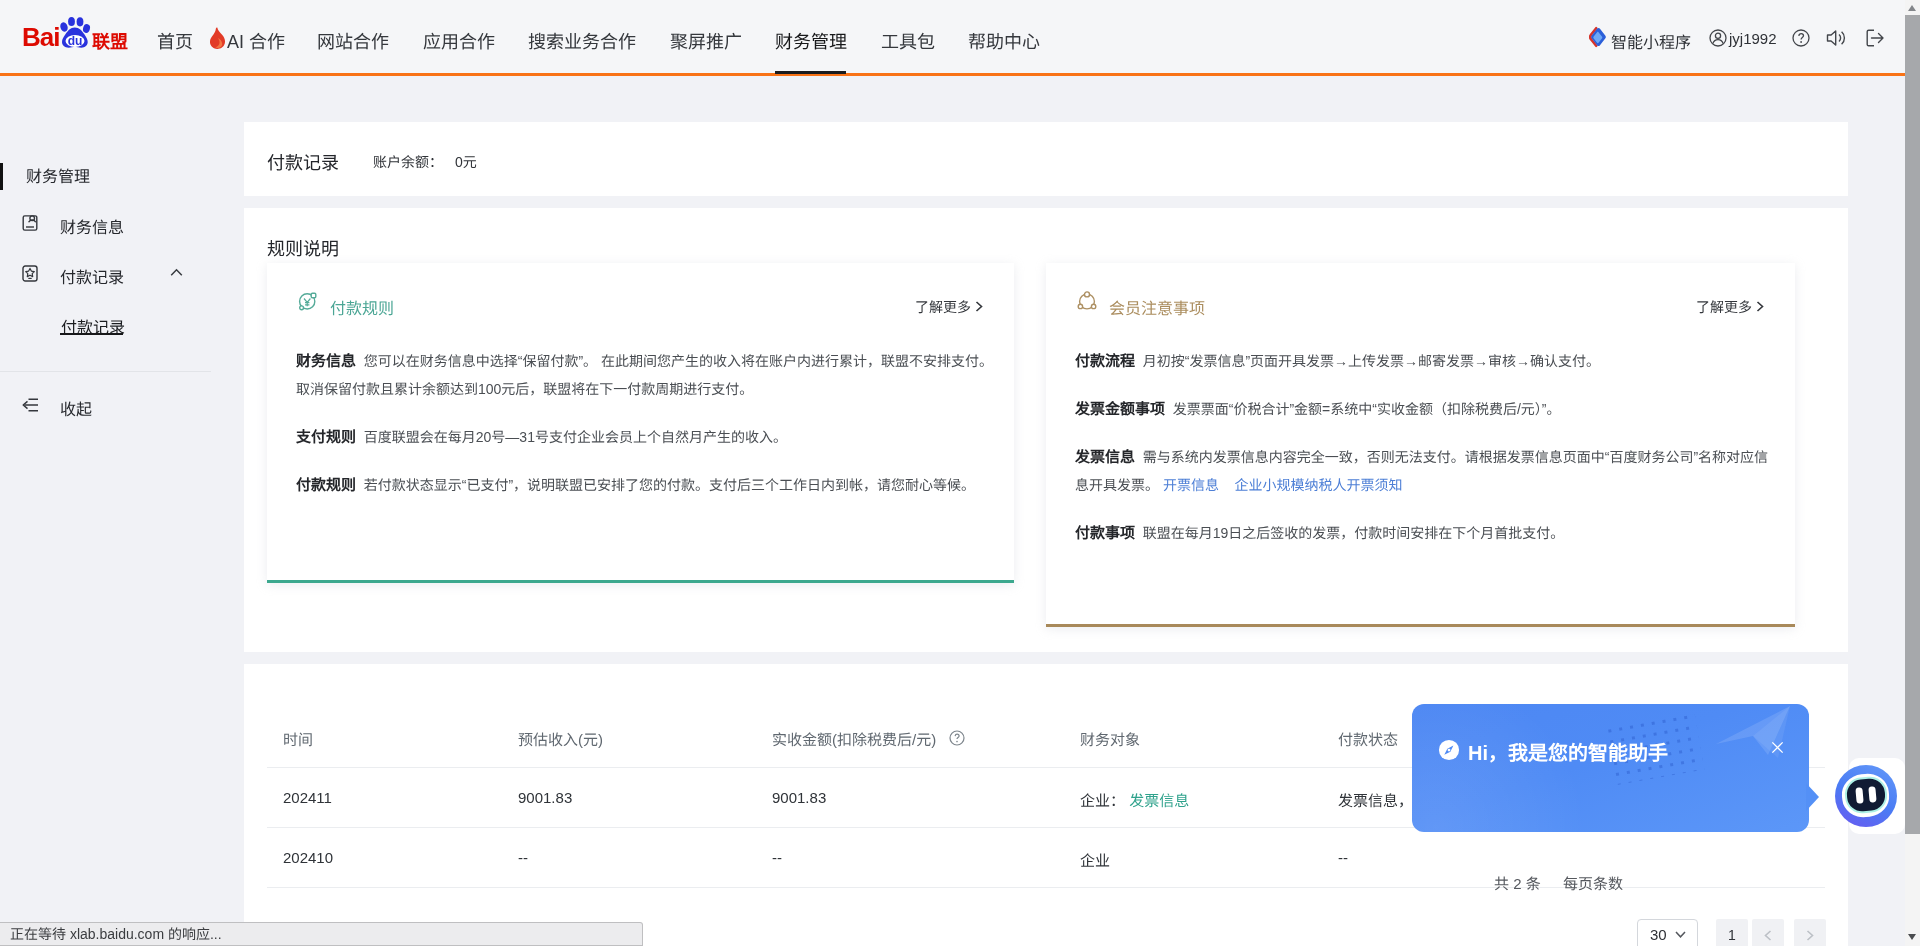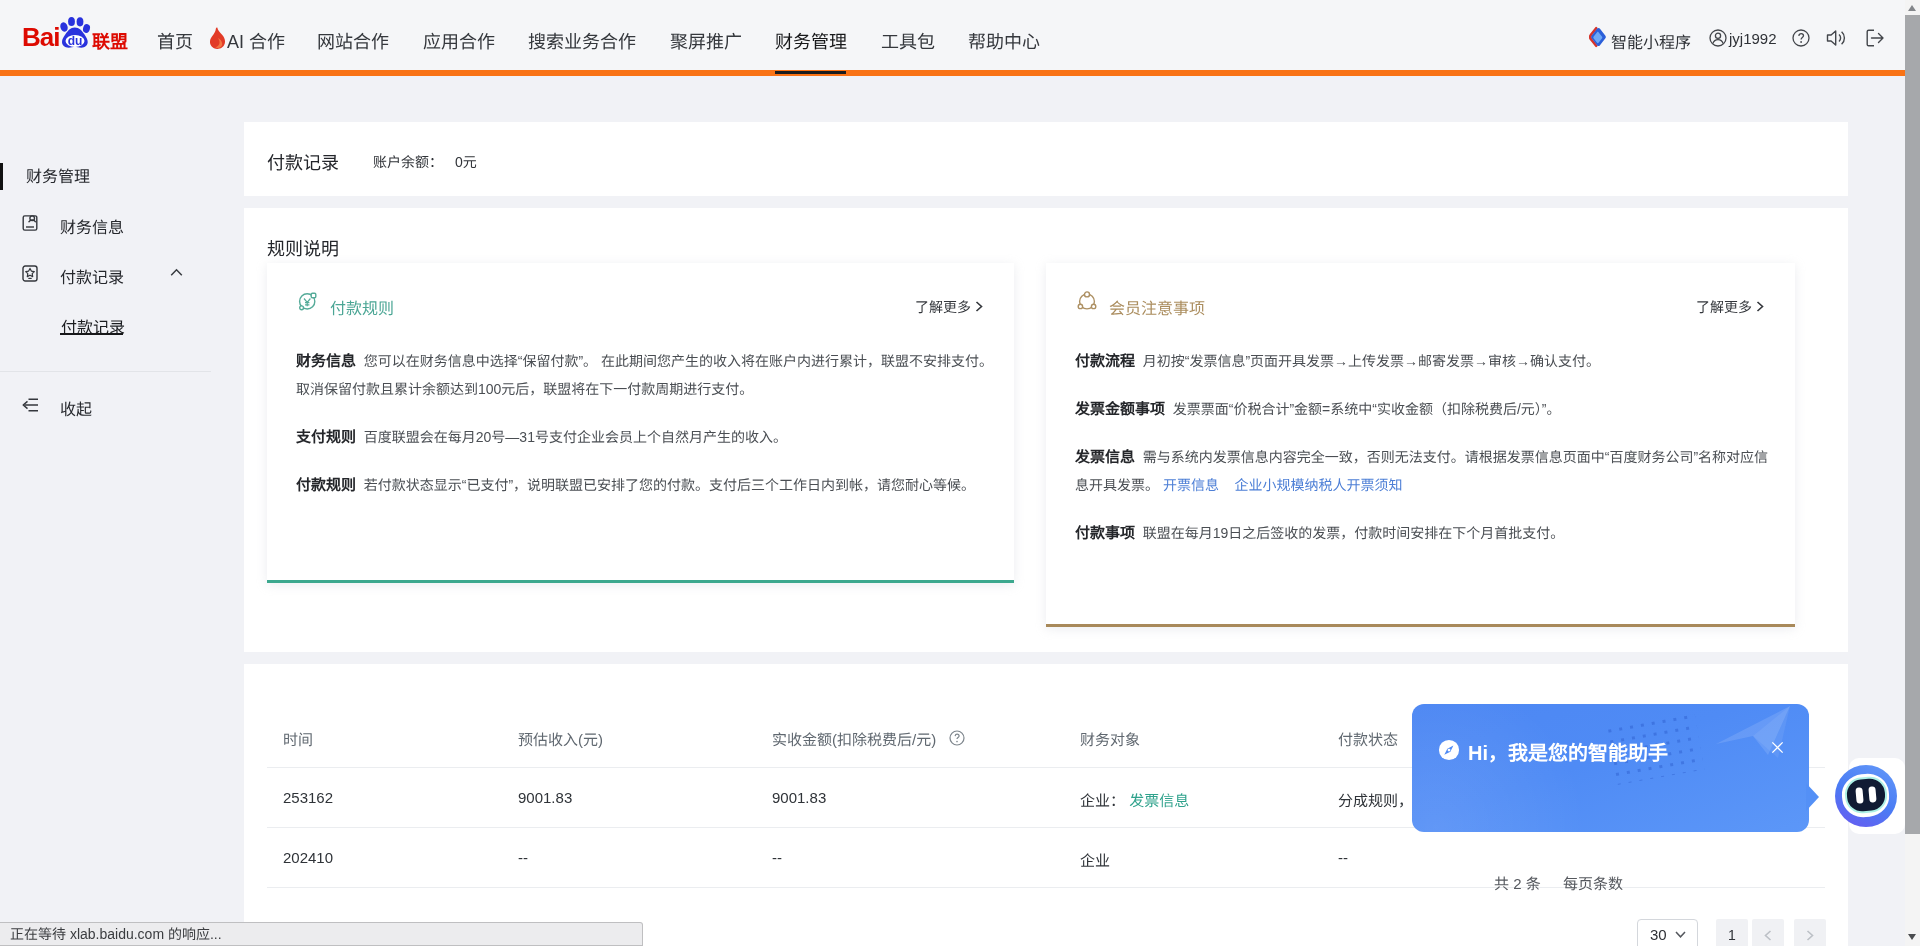--- a/index.html
+++ b/index.html
@@ -1,20 +1,20 @@
 <!DOCTYPE html>
 <html lang="zh-CN"><head>
 <meta charset="utf-8">
 <title>百度联盟 - 付款记录</title>
 <style>
 *{margin:0;padding:0;box-sizing:border-box}
 html,body{width:1920px;height:946px;overflow:hidden;font-family:"Liberation Sans",sans-serif;background:#f1f2f6;position:relative}
 .abs{position:absolute}
 
-#hd{position:absolute;left:0;top:0;width:1920px;height:76px;background:#f5f6f8;border-bottom:6px solid #f97316;z-index:5}
+#hd{position:absolute;left:0;top:0;width:1920px;height:76px;background:#f5f6f8;border-bottom:3px solid #f97316;z-index:5}
 #hd .nav{position:absolute;top:27px;font-size:18px;color:#35383d;white-space:nowrap}
 #hd .nav.act{color:#17181a}
 #navline{position:absolute;left:775px;top:71px;width:71px;height:3px;background:#1b1c1e}
 .rtxt{position:absolute;top:29px;font-size:16px;color:#2f3237;white-space:nowrap}
 
 #sb{position:absolute;left:0;top:76px;width:211px;height:870px}
 #sbbar{position:absolute;left:0;top:87px;width:3px;height:27px;background:#111}
 .sbt{position:absolute;font-size:16px;color:#26282d;white-space:nowrap}
 #sbdiv{position:absolute;left:0;top:295px;width:211px;height:1px;background:#e2e4e8}
 #subul{position:absolute;left:60px;top:257px;width:63px;height:2px;background:#17181a}
@@ -200,25 +200,25 @@
   <span class="tb-h" style="left:274px">预估收入(元)</span>
   <span class="tb-h" style="left:528px">实收金额(扣除税费后/元)</span>
   <svg class="abs" style="left:705px;top:66px" width="16" height="16" viewBox="0 0 16 16" fill="none" stroke="#7d858c" stroke-width="1.2">
       <circle cx="8" cy="8" r="7"></circle>
       <path d="M6.1 6.1c.2-1.1 1-1.9 2-1.9 1.1 0 2 .8 2 1.9 0 1.4-2.1 1.6-2.1 3"></path>
       <circle cx="8" cy="11.6" r="0.8" fill="#7d858c" stroke="none"></circle>
     </svg>
   <span class="tb-h" style="left:836px">财务对象</span>
   <span class="tb-h" style="left:1094px">付款状态</span>
   <div class="tline" style="top:103px"></div>
-  <span class="tb-c" style="left:39px;top:125px">253162</span>
+  <span class="tb-c" style="left:39px;top:125px">202411</span>
   <span class="tb-c" style="left:274px;top:125px">9001.83</span>
   <span class="tb-c" style="left:528px;top:125px">9001.83</span>
   <span class="tb-c" style="left:836px;top:125px">企业： <a class="tl" href="#">发票信息</a></span>
-  <span class="tb-c" style="left:1094px;top:125px">分成规则，</span>
+  <span class="tb-c" style="left:1094px;top:125px">发票信息，</span>
   <div class="tline" style="top:163px"></div>
   <span class="tb-c" style="left:39px;top:185px">202410</span>
   <span class="tb-c" style="left:274px;top:185px">--</span>
   <span class="tb-c" style="left:528px;top:185px">--</span>
   <span class="tb-c" style="left:836px;top:185px">企业</span>
   <span class="tb-c" style="left:1094px;top:185px">--</span>
   <div class="tline" style="top:223px"></div>
 </div>
 
 <span class="pgt" style="left:1494px">共 2 条</span>

